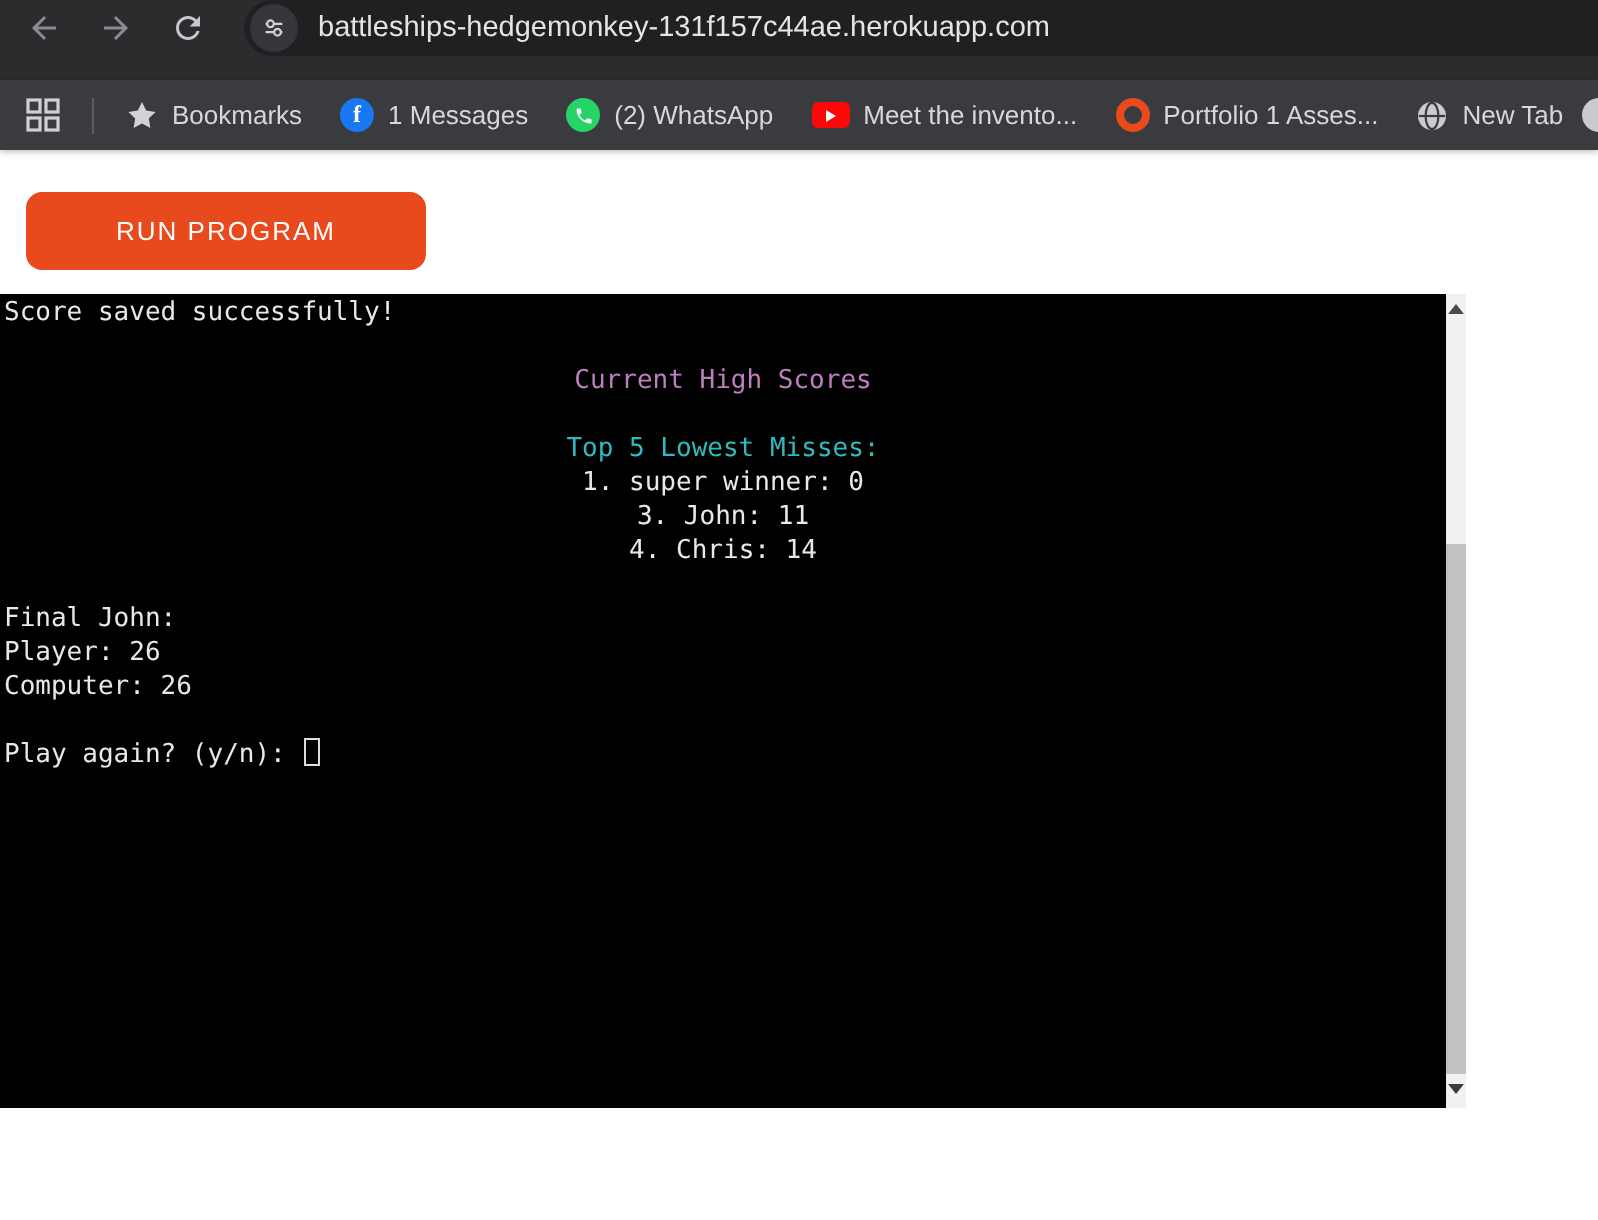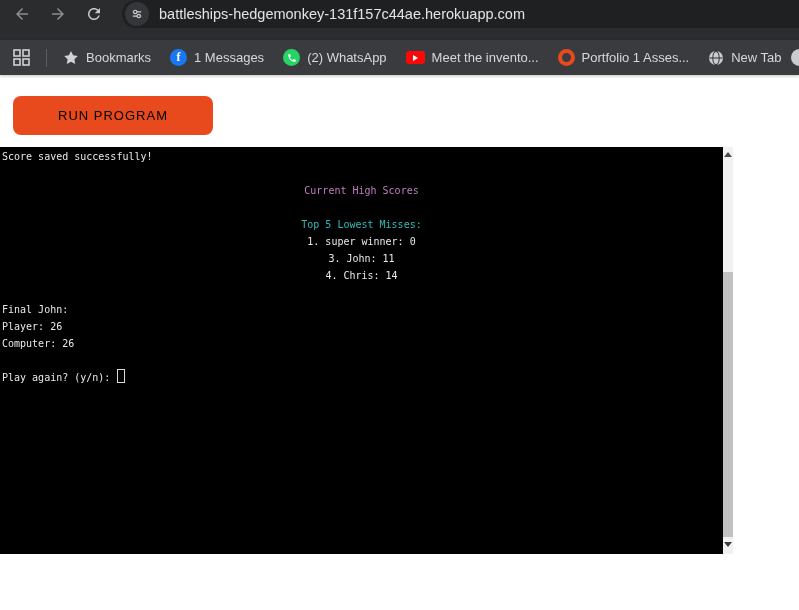--- a/index.html
+++ b/index.html
@@ -67,36 +67,36 @@
   .ic-globe svg { width: 16px; height: 16px; display: block; }
   .bm-partial {
     position: absolute; right: -9px; top: 9px;
     width: 17px; height: 17px; border-radius: 50%; background: #c9cbce;
   }
 
   
   .run-btn {
     position: absolute; left: 13px; top: 96px; width: 200px; height: 39px;
     background: #e8491d; border: none; border-radius: 8px;
-    color: #000000; font-size: 13px; letter-spacing: 1px;
+    color: #ffffff; font-size: 13px; letter-spacing: 1px;
     font-family: "Liberation Sans", sans-serif;
     display: flex; align-items: center; justify-content: center; cursor: pointer;
   }
 
   
   .terminal {
     position: absolute; left: 0; top: 147px; width: 733px; height: 407px;
   }
   .term-screen {
     position: absolute; left: 0; top: 0; width: 723px; height: 407px;
     background: #000; padding-top: 1px; overflow: hidden;
   }
   .tline {
     font-family: "DejaVu Sans Mono", "Liberation Mono", monospace;
-    font-size: 10px; line-height: 17px; min-height: 17px;
+    font-size: 13px; line-height: 17px; min-height: 17px;
     color: #e8e8e8; white-space: pre;
   }
   .t-left { padding-left: 2px; text-align: left; }
   .t-center { text-align: center; }
   .t-plum { color: #bd7ebe; }
   .t-teal { color: #2fbbbb; }
   .cursor {
     display: inline-block; width: 8px; height: 14px;
     border: 1.5px solid #dcdcdc; vertical-align: -2px; margin-left: 1px;
   }

